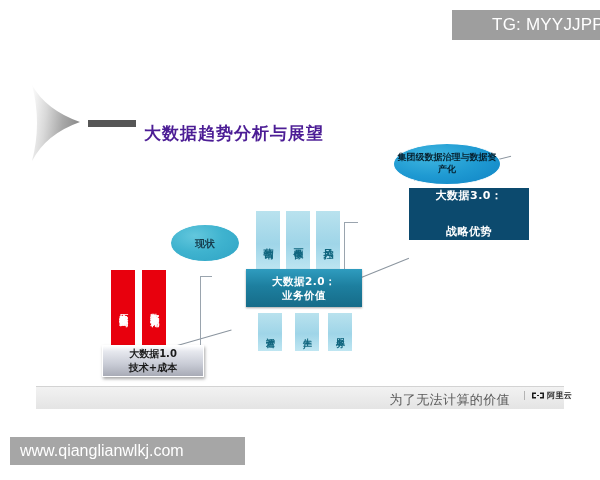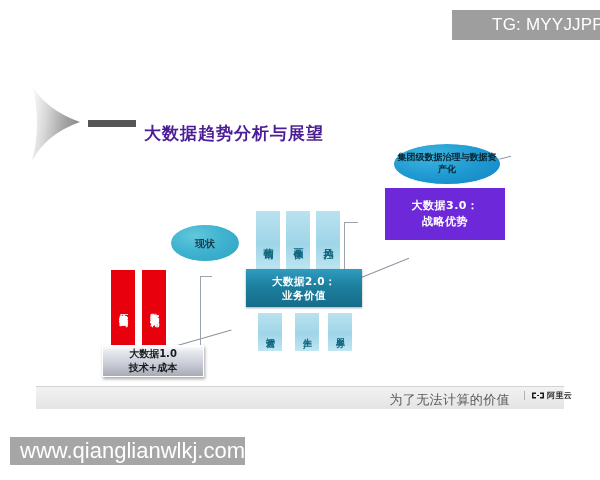--- a/index.html
+++ b/index.html
@@ -38,21 +38,21 @@
 
   
   .watermark-url {
     position: absolute;
     left: 10px;
     top: 437px;
     width: 235px;
     height: 28px;
     background: #a6a6a6;
     color: #ffffff;
-    font-size: 22px;
+    font-size: 16px;
     line-height: 28px;
     padding-left: 10px;
     box-sizing: border-box;
     font-family: "Liberation Sans", sans-serif;
   }
 
   
   .slide {
     position: absolute;
     left: 14px;
@@ -139,29 +139,30 @@
     display: flex;
     flex-direction: column;
     align-items: center;
     justify-content: center;
     letter-spacing: 0.5px;
     box-shadow: 0 1px 2px rgba(0,0,0,0.35);
   }
 
   
   .redmain {
-    background: #6d28d9;
+    background: #0c4a6e;
     color: #ffffff;
     font-size: 11px;
     line-height: 1.5;
     display: flex;
     flex-direction: column;
     align-items: center;
-    justify-content: center;
+    justify-content: space-between;
     letter-spacing: 0.5px;
+    margin-left: 24px;
   }
 
   
   .ellipse {
     border-radius: 50%;
     background: radial-gradient(ellipse at 35% 30%, #63c7dd 0%, #3fb3cf 45%, #2fa3c4 100%);
     color: #163c4c;
     display: flex;
     align-items: center;
     justify-content: center;

